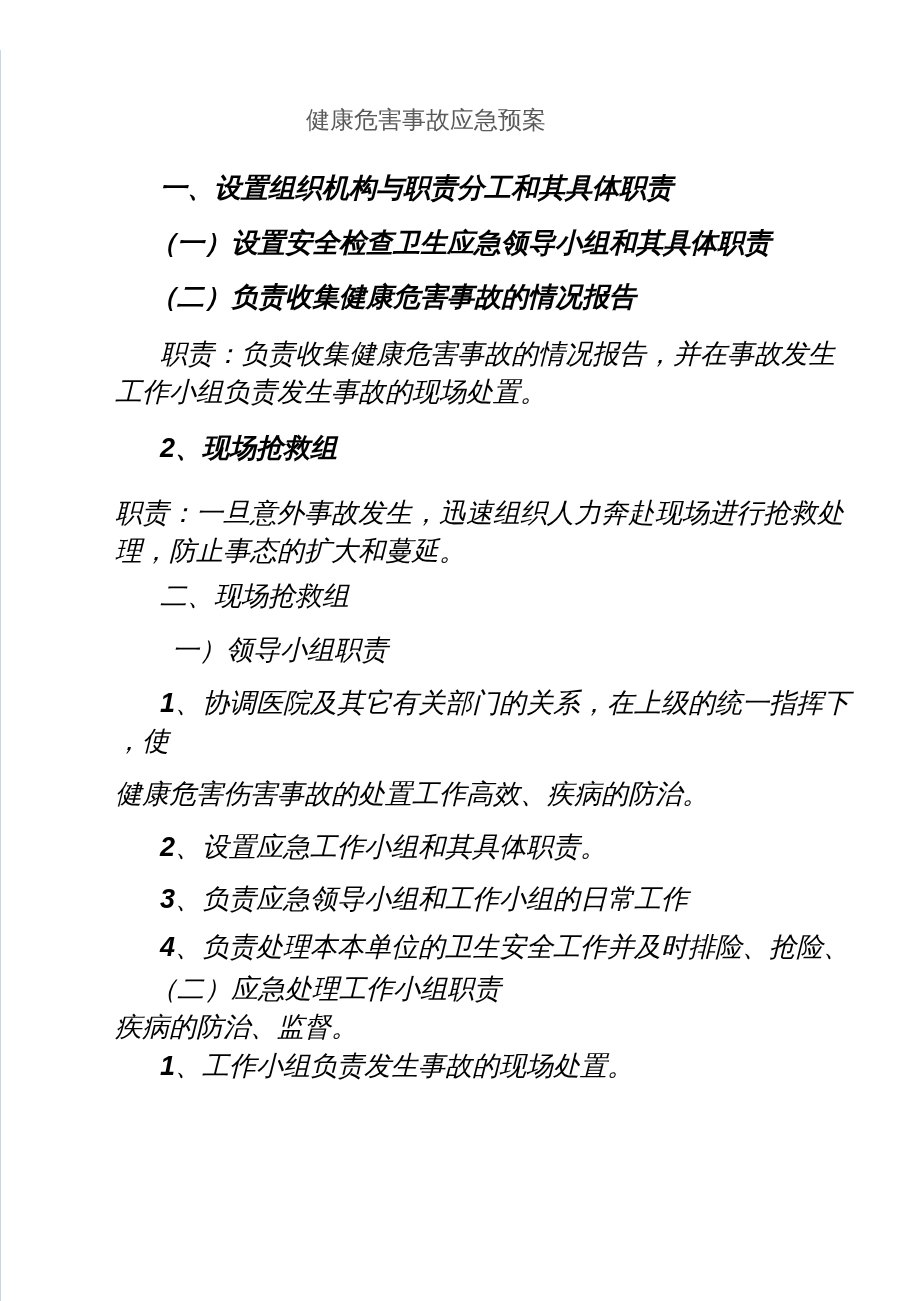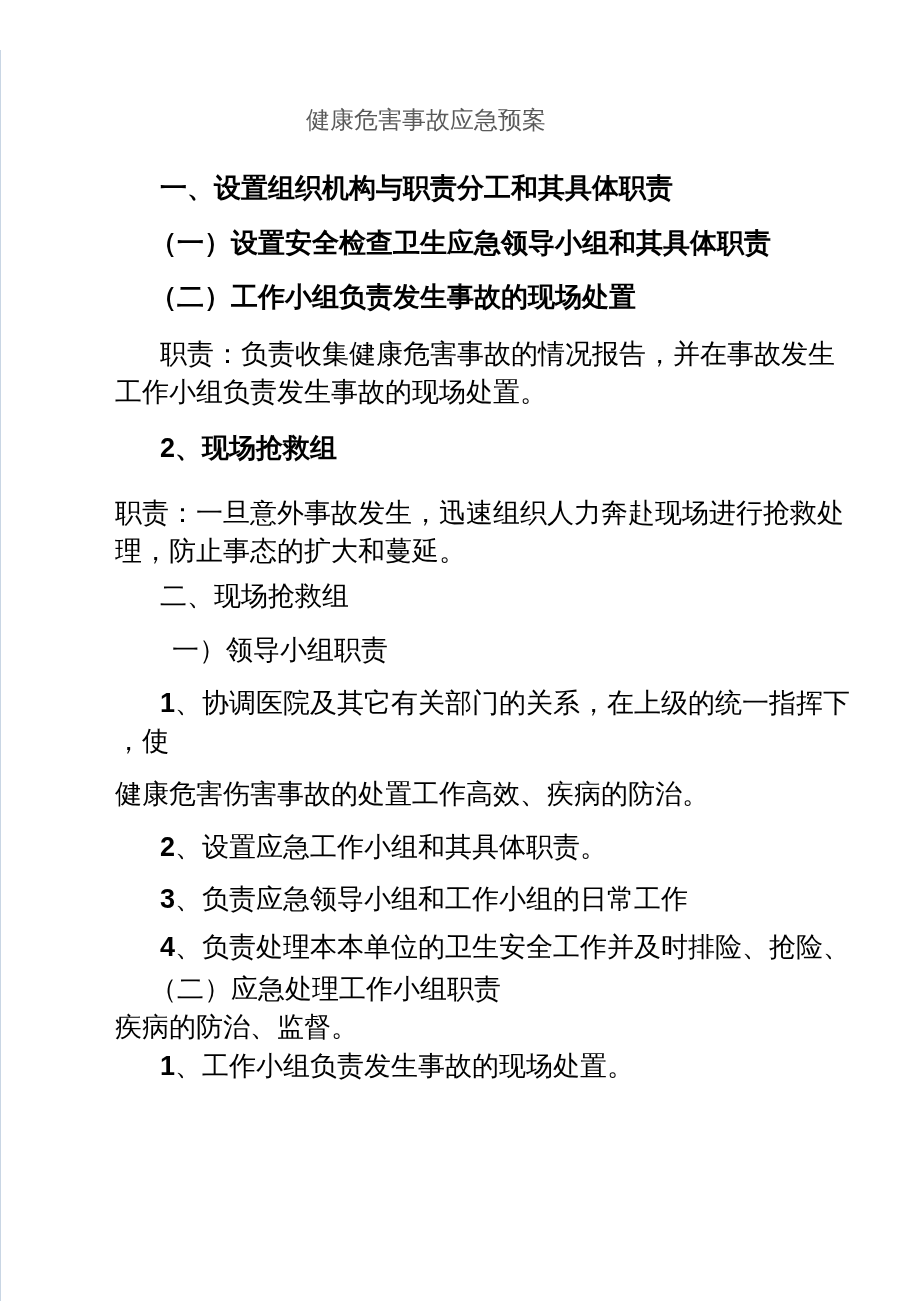--- a/index.html
+++ b/index.html
@@ -36,20 +36,21 @@
     text-align: center;
   }
   .body-text {
     padding: 0 65px 0 115px;
   }
   .line {
     margin: 0;
     font-size: 27px;
     line-height: 38px;
     white-space: nowrap;
+    font-style: italic;
   }
   .b { font-weight: 700; }
   .num { font-weight: 700; }
   .i45 { padding-left: 45px; }
   .i35 { padding-left: 35px; }
   .i57 { padding-left: 57px; }
 </style>
 </head>
 <body>
 
@@ -58,21 +59,21 @@
 <div class="page">
 
   <h1 class="doc-title">健康危害事故应急预案</h1>
 
   <div class="body-text">
 
     <p class="line b i45" style="margin-top:30px"><span>一、设置组织机构与职责分工和其具体职责</span></p>
 
     <p class="line b i35" style="margin-top:17px"><span>（一）设置安全检查卫生应急领导小组和其具体职责</span></p>
 
-    <p class="line b i35" style="margin-top:16px"><span>（二）工作小组负责发生事故的现场处置</span></p>
+    <p class="line b i35" style="margin-top:16px"><span>（二）负责收集健康危害事故的情况报告</span></p>
 
 
     <p class="line i45" style="margin-top:19px"><span>职责：负责收集健康危害事故的情况报告，并在事故发生</span></p>
 
     <p class="line" style="margin-top:0"><span>工作小组负责发生事故的现场处置。</span></p>
 
     <p class="line b i45" style="margin-top:18px"><span class="num">2</span><span>、现场抢救组</span></p>
 
     <p class="line" style="margin-top:27px"><span>职责：一旦意外事故发生，迅速组织人力奔赴现场进行抢救处</span></p>
 

